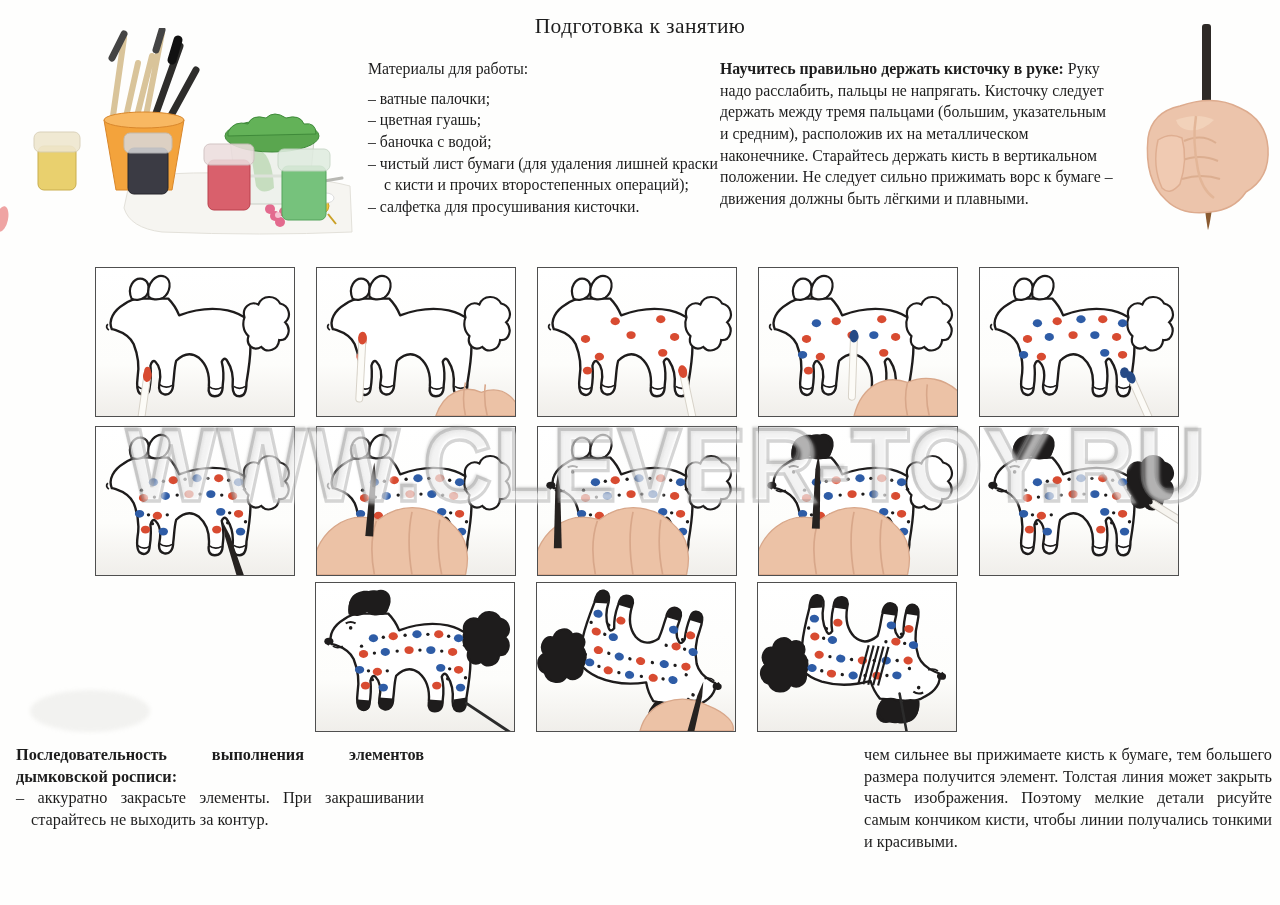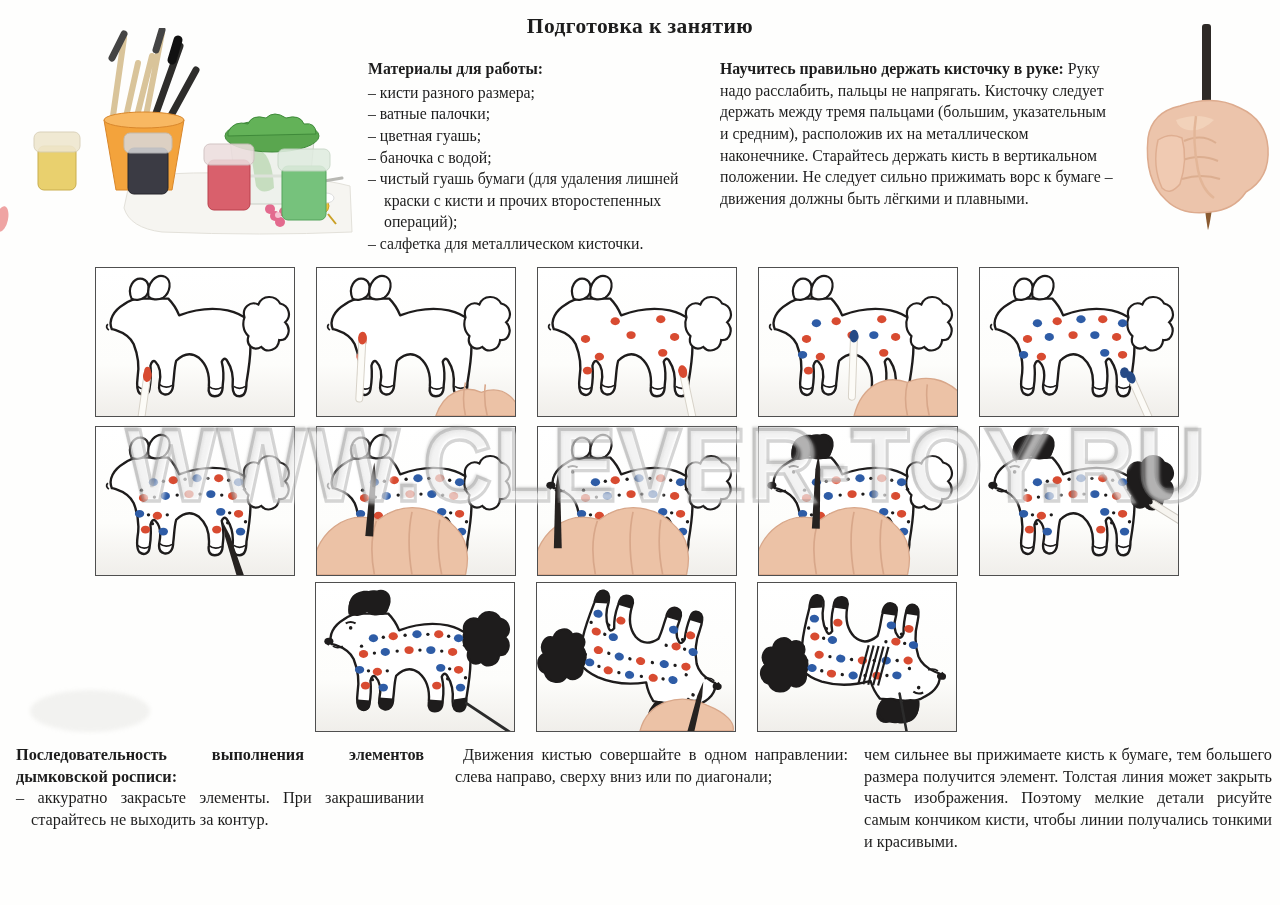--- a/index.html
+++ b/index.html
@@ -4,26 +4,26 @@
 <style>
   html,body{margin:0;padding:0}
   body{
     width:1280px;height:905px;position:relative;overflow:hidden;
     background:#fefefd;color:#1d1d1d;
     font-family:"Liberation Serif",serif;
   }
   .bold{font-weight:bold}
   h1{
     position:absolute;top:14px;left:0;right:0;margin:0;
-    text-align:center;font-size:21.5px;font-weight:bold;letter-spacing:.4px;
+    text-align:center;font-size:21.5px;font-weight:normal;letter-spacing:.4px;
   }
   .photo-paints{position:absolute;left:12px;top:28px;width:345px;height:208px}
   .photo-hand{position:absolute;left:1118px;top:20px;width:155px;height:230px}
   .materials{position:absolute;left:368px;top:58px;width:358px;font-size:15.8px;line-height:1.37}
-  .materials .hd{font-weight:bold;margin-bottom:2px}
+  .materials .hd{font-weight:normal;margin-bottom:8px}
   .grip{position:absolute;left:720px;top:58px;width:398px;font-size:15.8px;line-height:1.37}
   .li{padding-left:16px;text-indent:-16px}
   .steps{position:absolute;left:0;top:267px;z-index:1}
   .srow{display:flex;gap:21px;margin-left:95px}
   .srow.r1{margin-bottom:9px}
   .srow.r2{margin-bottom:6px}
   .srow.r3{margin-left:315px}
   .panel{
     width:198px;height:148px;border:1.6px solid #4f4f4f;box-sizing:content-box;
     background:linear-gradient(#ffffff, #fdfdfb 65%, #f0eeea);
@@ -137,26 +137,25 @@
       <path d="M64,159 Q84,153 102,159" stroke="#dcae90" stroke-width="2" fill="none"></path>
       <path d="M78,96 Q74,120 80,150 Q84,170 96,178" stroke="#e3b698" stroke-width="2.5" fill="none"></path>
       <path d="M40,120 Q52,112 64,118 Q70,140 62,164 Q52,176 44,168 Q34,146 40,120 Z" fill="#f0cab2" stroke="#dfae91" stroke-width="1.5"></path>
     </g>
   </svg>
 </div>
 
 <div class="materials">
   <div class="hd">Материалы для работы:</div>
   <div id="materials-list">
-      <div class="li">– кисти разного размера;</div>
       <div class="li">– ватные палочки;</div>
       <div class="li">– цветная гуашь;</div>
       <div class="li">– баночка с водой;</div>
-      <div class="li">– чистый гуашь бумаги (для удаления лишней краски с кисти и прочих второстепенных операций);</div>
-      <div class="li">– салфетка для металлическом кисточки.</div>
+      <div class="li">– чистый лист бумаги (для удаления лишней краски с кисти и прочих второстепенных операций);</div>
+      <div class="li">– салфетка для просушивания кисточки.</div>
     </div>
 </div>
 
 <div class="grip">
   <span class="bold">Научитесь правильно держать кисточку в руке:</span>
   <span>Руку надо расслабить, пальцы не напрягать. Кисточку следует держать между тремя пальцами (большим, указательным и средним), расположив их на металлическом наконечнике. Старайтесь держать кисть в вертикальном положении. Не следует сильно прижимать ворс к бумаге – движения должны быть лёгкими и плавными.</span>
 </div>
 
 <div class="steps" id="steps">
     <div class="srow r1">
@@ -774,21 +773,20 @@
 <div class="watermark">WWW.CLEVER-TOY.RU</div>
 
 <div class="bottom">
   <div class="bcol">
     <div class="bold">Последовательность выполнения элементов дымковской росписи:</div>
     <div id="col1-list">
         <div class="li">– аккуратно закрасьте элементы. При закрашивании старайтесь не выходить за контур.</div>
       </div>
   </div>
   <div class="bcol">
-    <div class="li lead">Движения кистью совершайте в одном направлении: слева направо, сверху вниз или по диагонали;</div>
   </div>
   <div class="bcol">
     <span>чем сильнее вы прижимаете кисть к бумаге, тем большего размера получится элемент. Толстая линия может закрыть часть изображения. Поэтому мелкие детали рисуйте самым кончиком кисти, чтобы линии получались тонкими и красивыми.</span>
   </div>
 </div>
 
 <div class="smudge pink"></div>
 <div class="smudge gray"></div>
 
 </body></html>

